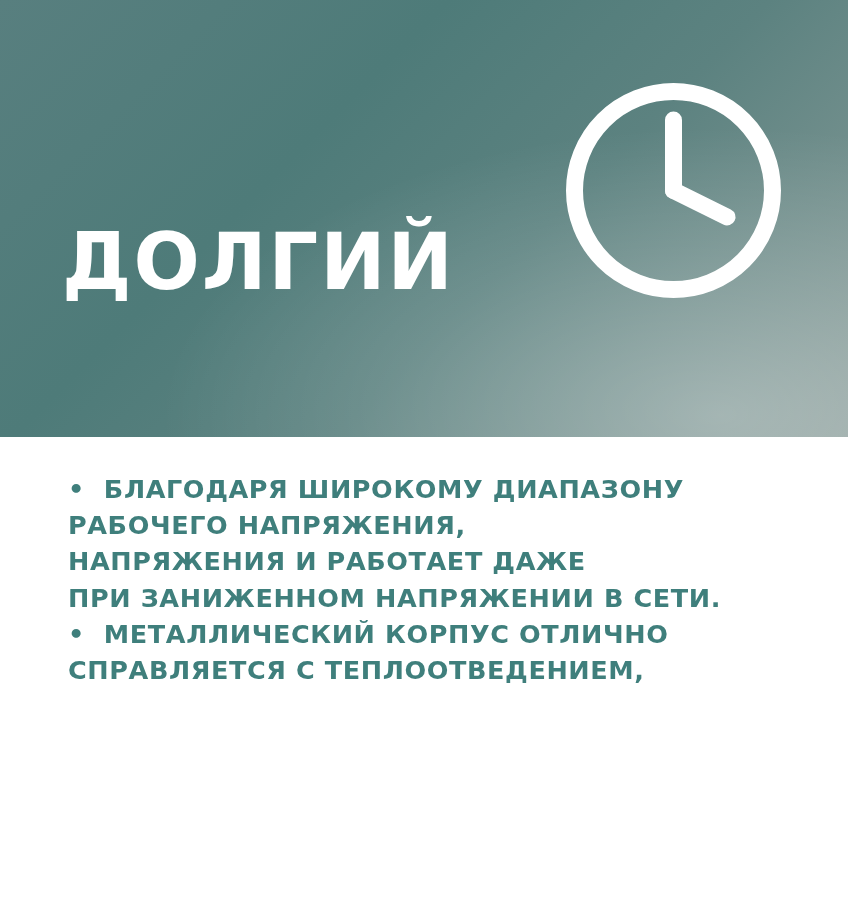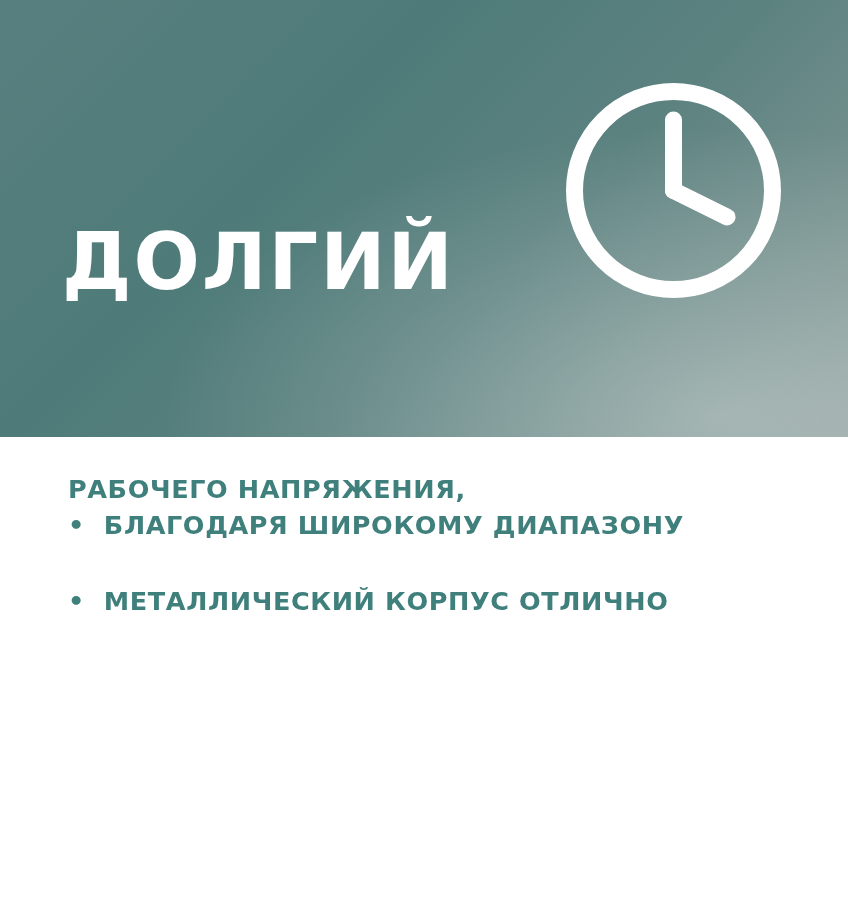--- a/index.html
+++ b/index.html
@@ -81,21 +81,20 @@
   .bullet-block {
     color: #3f7f7c;
     font-family: "DejaVu Sans", sans-serif;
     font-weight: bold;
     font-size: 25.5px;
     line-height: 1.42;
     letter-spacing: 0.6px;
     text-transform: uppercase;
   }
   .bullet-block + .bullet-block {
-    margin-top: 40px;
   }
   .bullet-block .line {
     display: block;
     white-space: pre;
   }
   .bullet-block .line.first::before {
     content: "\2022\00a0\00a0";
   }
 </style>
 </head>
@@ -115,23 +114,26 @@
       <span class="line">ДОЛГИЙ</span>
       
       
     </div>
 
   </div>
 
   <div class="body">
 
     <div class="bullet-block">
+      <span class="line first">БЛАГОДАРЯ ШИРОКОМУ ДИАПАЗОНУ</span>
       <span class="line">РАБОЧЕГО НАПРЯЖЕНИЯ,</span>
-      <span class="line first">БЛАГОДАРЯ ШИРОКОМУ ДИАПАЗОНУ</span>
+      <span class="line">НАПРЯЖЕНИЯ И РАБОТАЕТ ДАЖЕ</span>
+      <span class="line">ПРИ ЗАНИЖЕННОМ НАПРЯЖЕНИИ В СЕТИ.</span>
     </div>
 
     <div class="bullet-block">
       <span class="line first">МЕТАЛЛИЧЕСКИЙ КОРПУС ОТЛИЧНО</span>
+      <span class="line">СПРАВЛЯЕТСЯ С ТЕПЛООТВЕДЕНИЕМ,</span>
     </div>
 
   </div>
 
 </div>
 
 </body></html>

